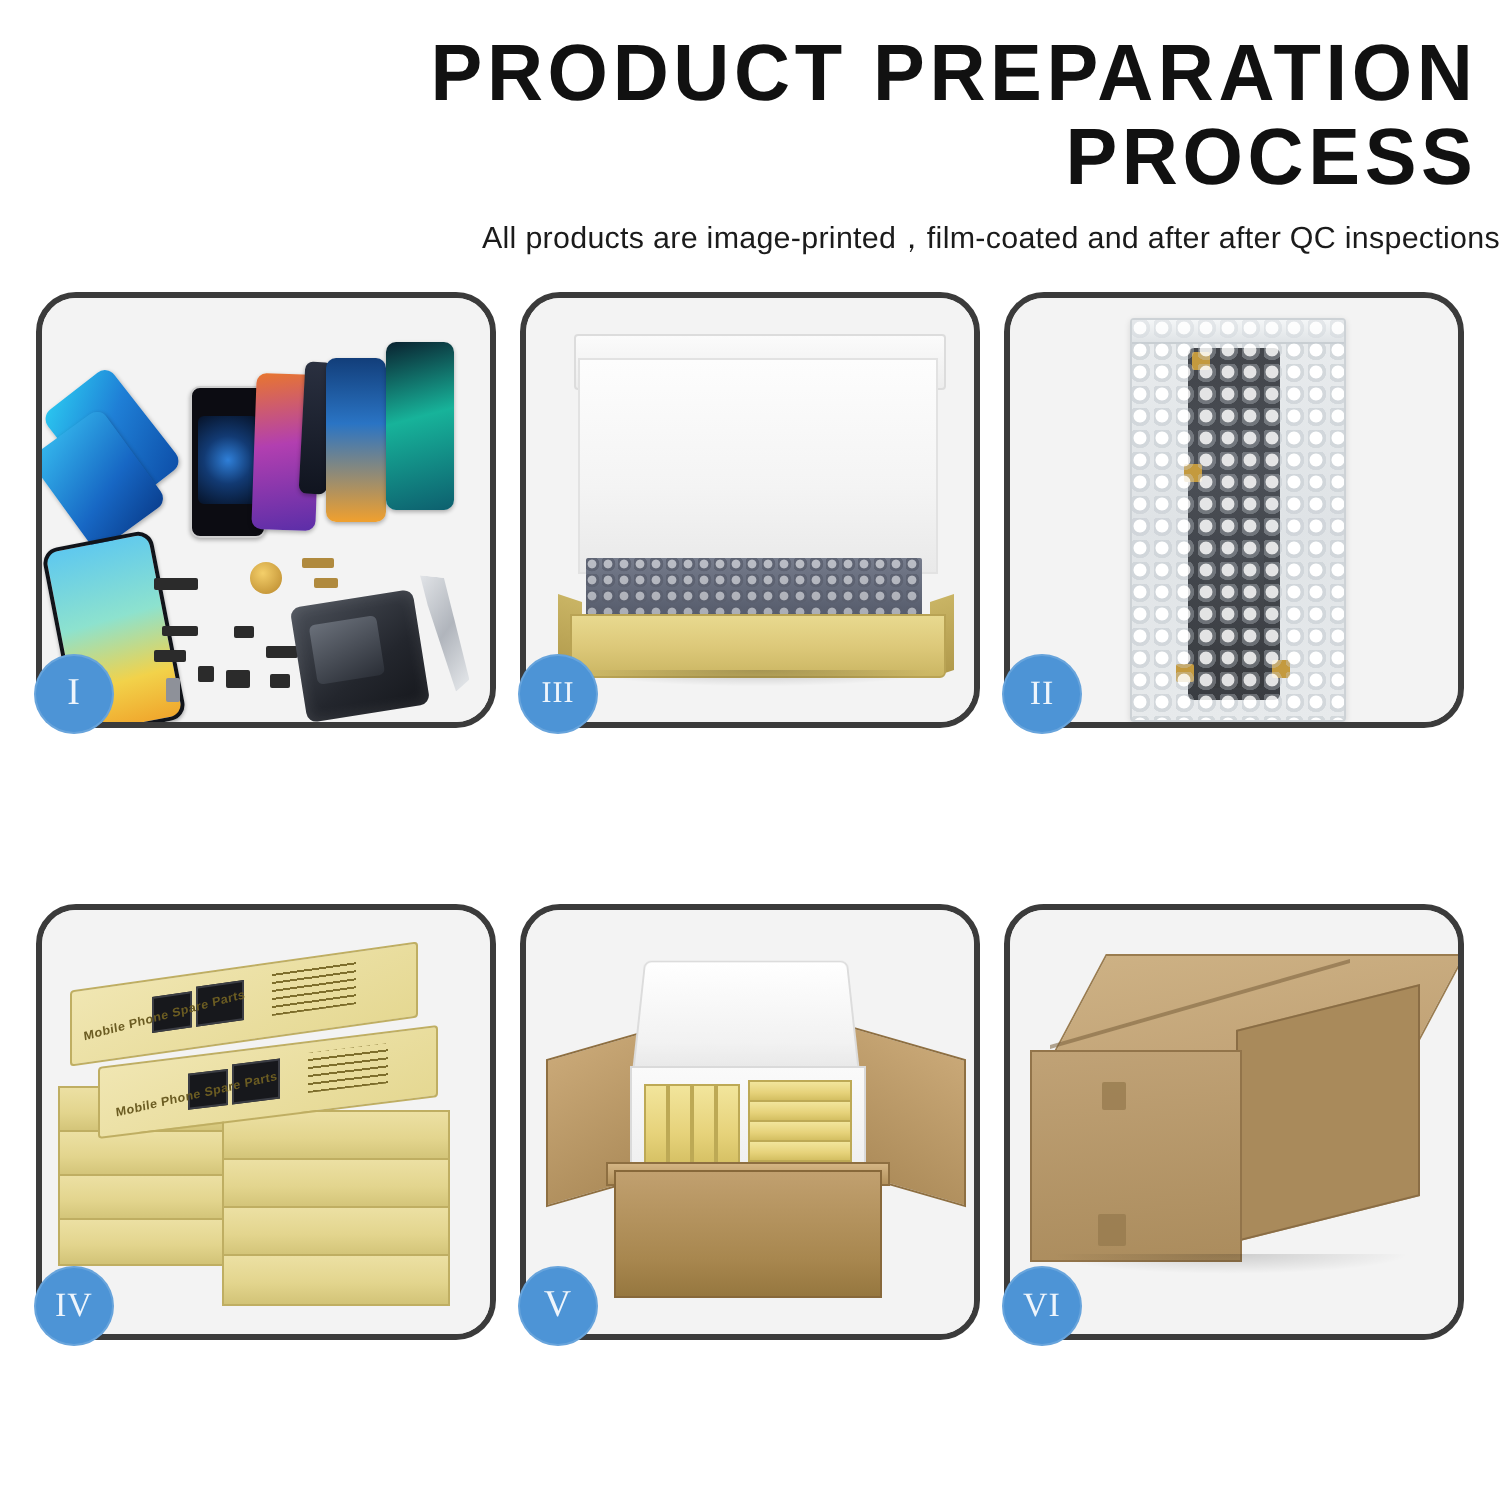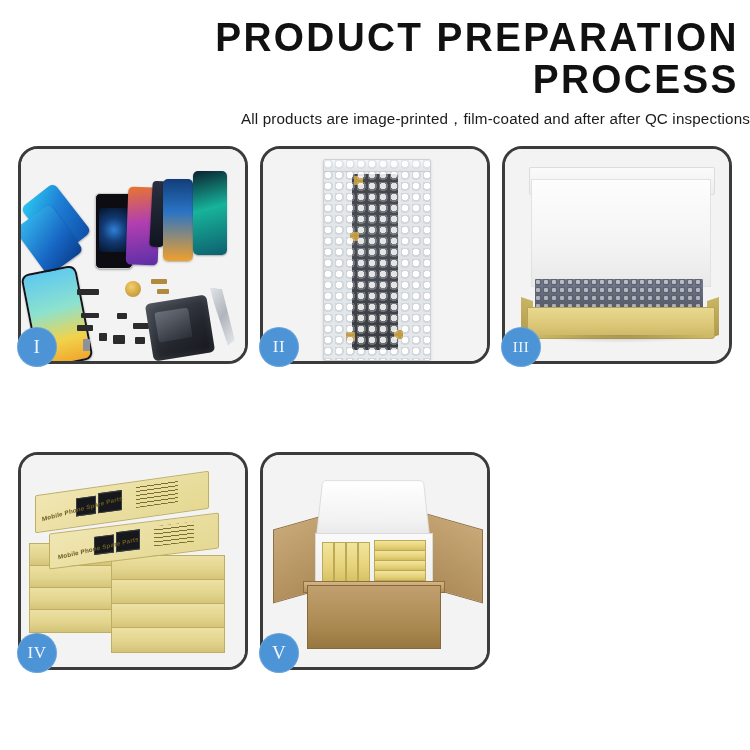--- a/index.html
+++ b/index.html
@@ -432,47 +432,47 @@
           <div class="backplate"></div>
           <div class="tweezer"></div>
         </div>
       </div>
       <div class="badge">I</div>
     </div>
 
     <div class="card">
       <div class="card-inner">
         <div class="scene">
+          <div class="box3-lid"></div>
+          <div class="box3-foam"></div>
+          <div class="box3-wrap"></div>
+          <div class="box3-left"></div>
+          <div class="box3-right"></div>
+          <div class="box3-front"></div>
+          <div class="box3-shadow"></div>
+        </div>
+      </div>
+      <div class="badge xwide">III</div>
+    </div>
+
+    <div class="card">
+      <div class="card-inner">
+        <div class="scene">
           <div class="bag">
             <div class="bag-item"></div>
             <div class="bag-flex" style="left:30px;top:16px;"></div>
             <div class="bag-flex" style="left:26px;top:72px;"></div>
             <div class="bag-flex" style="left:22px;top:172px;"></div>
             <div class="bag-flex" style="left:70px;top:170px;"></div>
             <div class="bag-seal"></div>
             <div class="bag-overlay"></div>
           </div>
         </div>
       </div>
       <div class="badge wide">II</div>
-    </div>
-
-    <div class="card">
-      <div class="card-inner">
-        <div class="scene">
-          <div class="box3-lid"></div>
-          <div class="box3-foam"></div>
-          <div class="box3-wrap"></div>
-          <div class="box3-left"></div>
-          <div class="box3-right"></div>
-          <div class="box3-front"></div>
-          <div class="box3-shadow"></div>
-        </div>
-      </div>
-      <div class="badge xwide">III</div>
     </div>
 
     <div class="card">
       <div class="card-inner">
         <div class="scene stack">
 
           <div class="sbox" style="left:2px;top:74px;width:84px;height:22px;"></div>
           <div class="sbox" style="left:2px;top:96px;width:84px;height:22px;"></div>
           <div class="sbox" style="left:2px;top:118px;width:84px;height:22px;"></div>
           <div class="sbox" style="left:2px;top:140px;width:84px;height:22px;"></div>
@@ -518,15 +518,29 @@
             <div class="v-yellow" style="left:58px;top:26px;width:50px;height:9px;"></div>
             <div class="v-yellow" style="left:58px;top:36px;width:50px;height:9px;"></div>
           </div>
           <div class="v-cartonlip"></div>
           <div class="v-carton"></div>
         </div>
       </div>
       <div class="badge">V</div>
     </div>
 
+    <div class="card">
+      <div class="card-inner">
+        <div class="scene">
+          <div class="c-top"></div>
+          <div class="c-side"></div>
+          <div class="c-front"></div>
+          <div class="c-seam" style="left:20px;top:46px;width:150px;height:2px;transform:skewY(-16deg);"></div>
+          <div class="c-tape" style="left:46px;top:86px;width:12px;height:14px;"></div>
+          <div class="c-tape" style="left:44px;top:152px;width:14px;height:16px;"></div>
+          <div class="c-shadow"></div>
+        </div>
+      </div>
+      <div class="badge wide">VI</div>
+    </div>
 
   </div>
 </div>
 
 </body></html>

